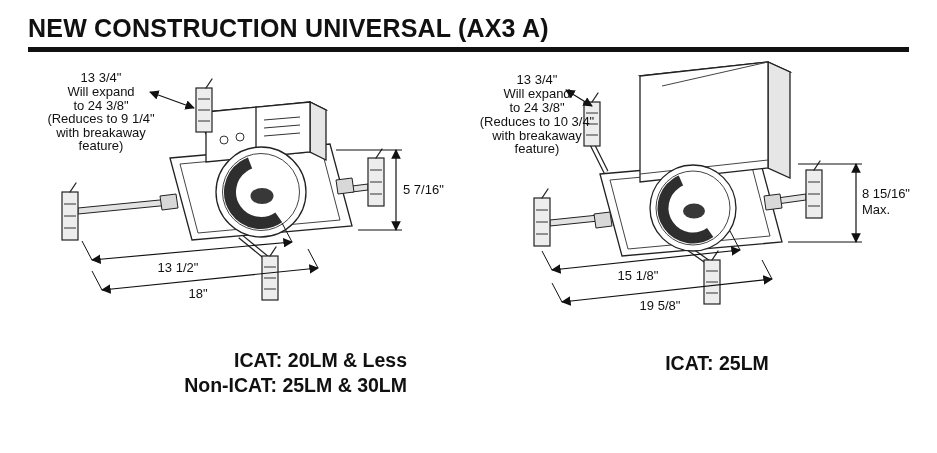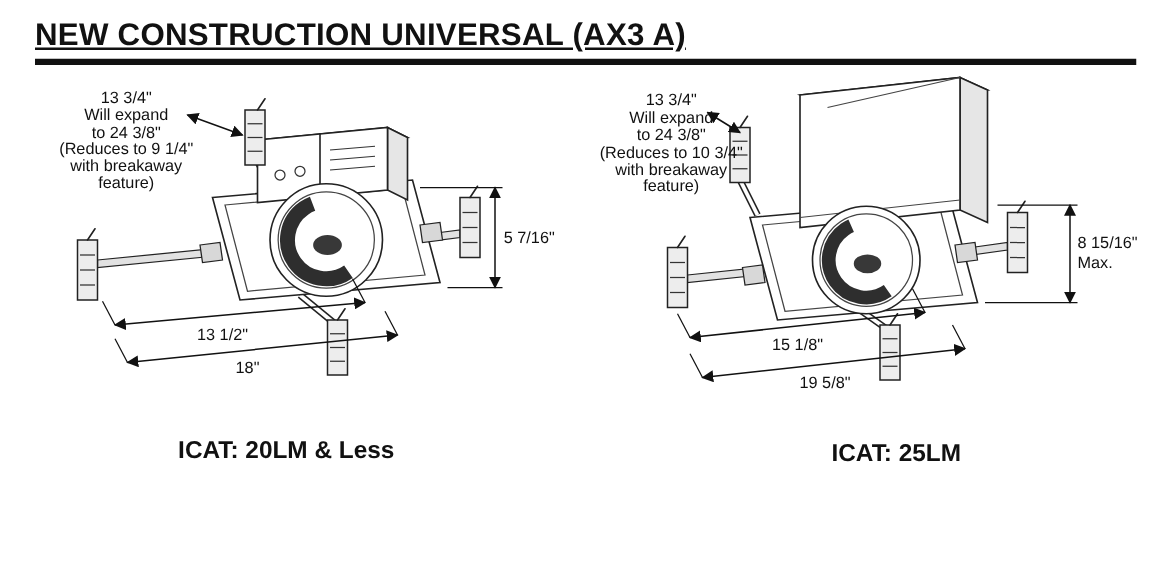--- a/index.html
+++ b/index.html
@@ -1,22 +1,22 @@
 <!DOCTYPE html>
 <html><head>
 <meta charset="utf-8">
 <style>
   html,body{margin:0;padding:0;background:#fff;}
   body{width:937px;height:453px;position:relative;overflow:hidden;
        font-family:"Liberation Sans",sans-serif;color:#111;}
   .title{position:absolute;left:28px;top:14px;font-size:25px;font-weight:bold;
-         letter-spacing:0.2px;white-space:nowrap;text-decoration:underline;}
+         letter-spacing:0.2px;white-space:nowrap;}
   .rule{position:absolute;left:28px;top:47px;width:881px;height:5px;background:#111;}
   .caption{position:absolute;font-weight:bold;font-size:19.5px;text-align:center;line-height:25px;}
-  .caption-left{left:64px;top:348px;width:330px;}
+  .caption-left{left:77px;top:348px;width:330px;text-align:right;}
   .caption-right{left:577px;top:351px;width:280px;}
   svg.drawing{position:absolute;left:0;top:0;}
   .ln{stroke:#222;stroke-width:1.3;fill:none;stroke-linecap:round;}
   .fillw{fill:#fff;stroke:#222;stroke-width:1.3;}
   .inner{fill:none;stroke:#444;stroke-width:1;}
   .plate{fill:#ededed;stroke:#222;stroke-width:1.2;}
   .hatch{stroke:#333;stroke-width:1;fill:none;}
   .bar{fill:#e2e2e2;stroke:#222;stroke-width:1;}
   .barln{stroke:#222;stroke-width:5.5;fill:none;stroke-linecap:butt;}
   .barcore{stroke:#fff;stroke-width:3;fill:none;stroke-linecap:butt;}
@@ -238,17 +238,18 @@
       <line class="dim thin" x1="562" y1="302" x2="552" y2="283"></line>
       <line class="dim thin" x1="772" y1="279" x2="762" y2="260"></line>
       <line class="dim" x1="562" y1="302" x2="772" y2="279" marker-start="url(#arr)" marker-end="url(#arr)"></line>
       <text class="dimtxt" x="660" y="310" text-anchor="middle">19 5/8"</text>
     </g>
   </g>
 </svg>
 
 <div class="caption caption-left">
   <div>ICAT: 20LM &amp; Less</div>
+  <div>Non-ICAT: 25LM &amp; 30LM</div>
 </div>
 
 <div class="caption caption-right">
   <div>ICAT: 25LM</div>
 </div>
 
 </body></html>

